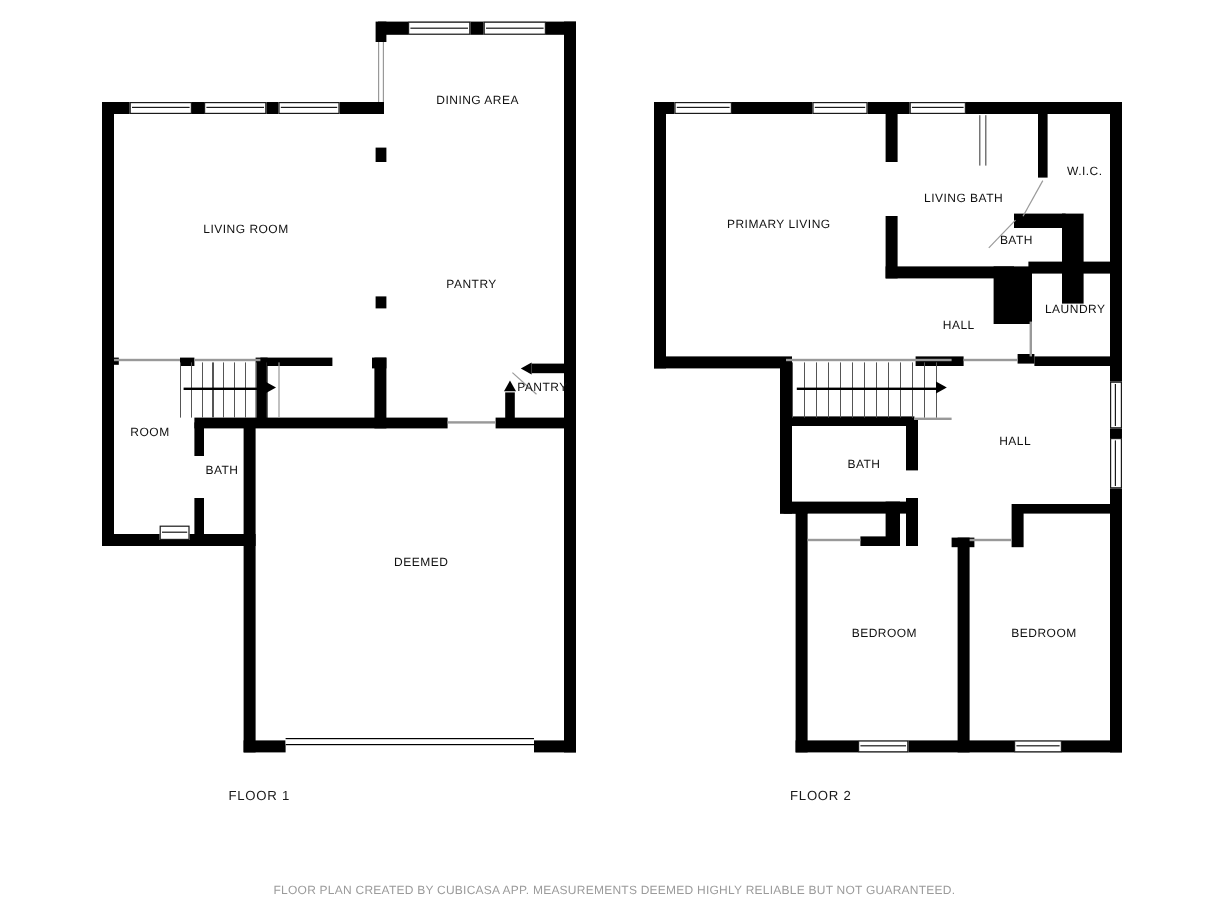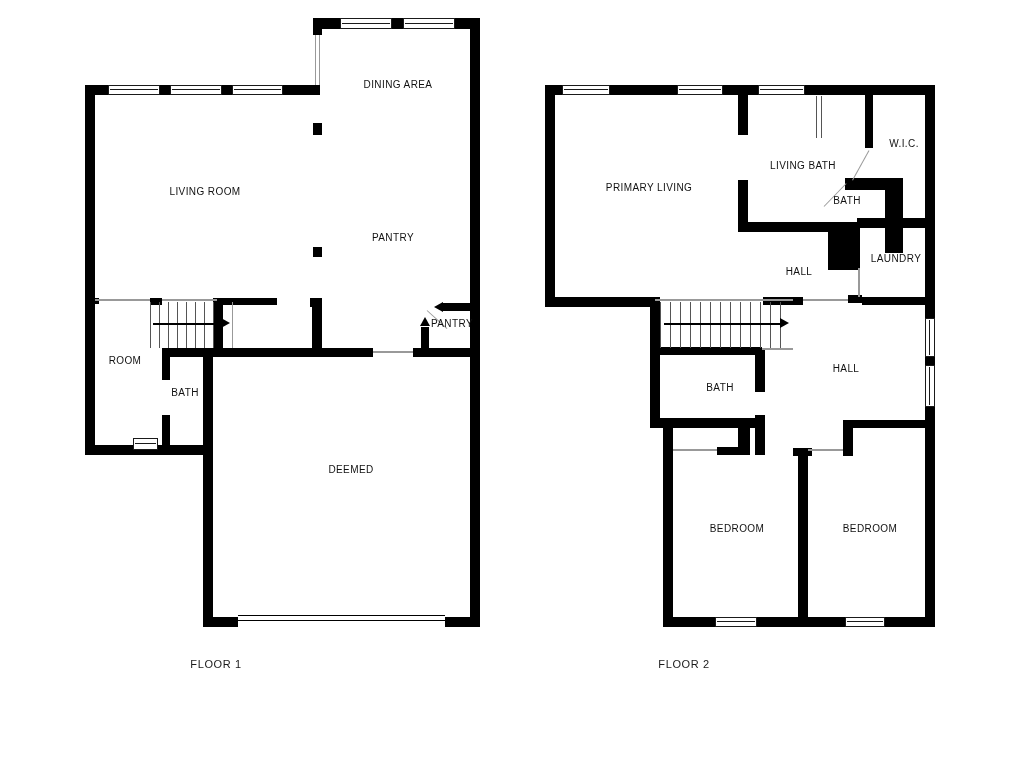--- a/index.html
+++ b/index.html
@@ -147,14 +147,15 @@
   <div class="lbl" style="left:904px;top:144px">W.I.C.</div>
   <div class="lbl" style="left:847px;top:201px">BATH</div>
   <div class="lbl" style="left:896px;top:259px">LAUNDRY</div>
   <div class="lbl" style="left:799px;top:272px">HALL</div>
   <div class="lbl" style="left:846px;top:369px">HALL</div>
   <div class="lbl" style="left:720px;top:388px">BATH</div>
   <div class="lbl" style="left:737px;top:529px">BEDROOM</div>
   <div class="lbl" style="left:870px;top:529px">BEDROOM</div>
   <div class="floorlbl" style="left:684px;top:664px">FLOOR 2</div>
 
+  <div class="footer" style="left:512px;top:737px">FLOOR PLAN CREATED BY CUBICASA APP. MEASUREMENTS DEEMED HIGHLY RELIABLE BUT NOT GUARANTEED.</div>
 
 </div>
 
 </body></html>

